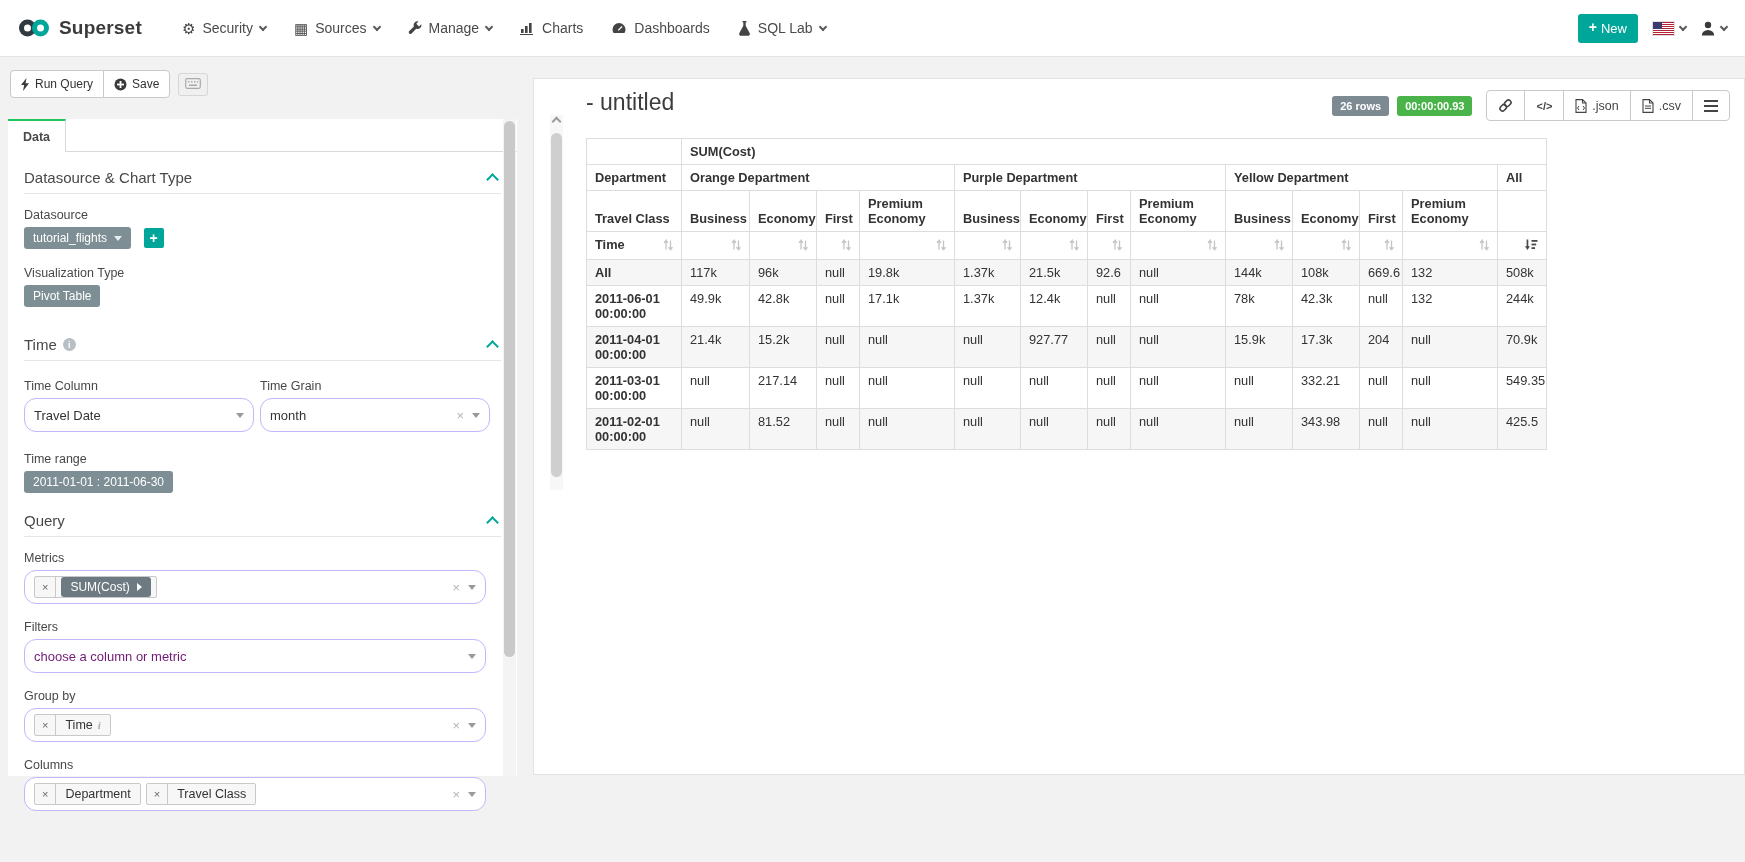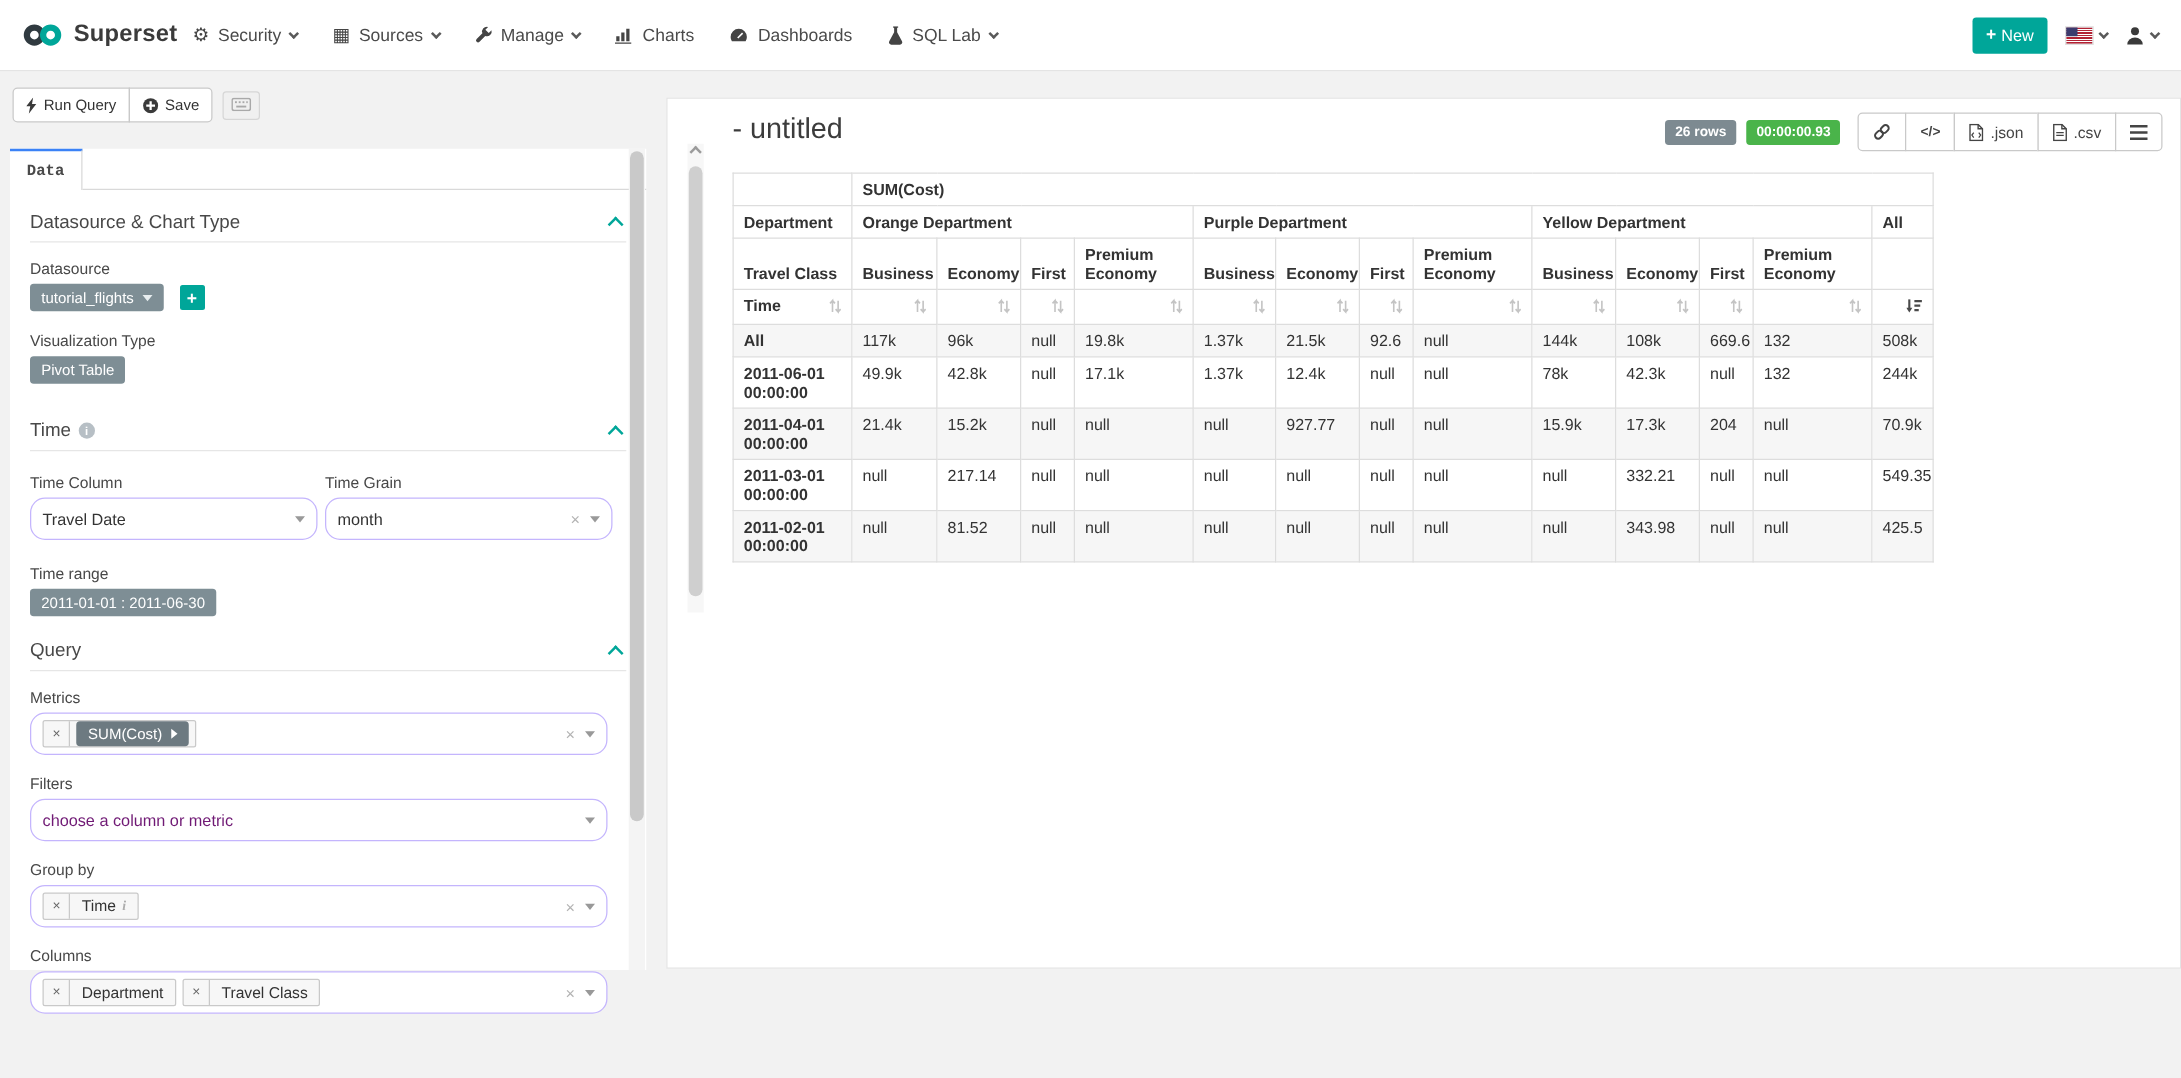--- a/index.html
+++ b/index.html
@@ -11,21 +11,21 @@
     overflow:hidden;
   }
   .app { position:relative; width:1745px; height:862px; }
 
   
   .navbar {
     position:absolute; top:0; left:0; width:100%; height:57px;
     background:#fff; border-bottom:1px solid #e4e4e4;
     display:flex; align-items:center; padding:0 18px;
   }
-  .brand { display:flex; align-items:center; gap:9px; margin-right:12px; cursor:pointer; }
+  .brand { display:flex; align-items:center; gap:9px; margin-right:40px; cursor:pointer; }
   .brand-text { font-size:19px; font-weight:bold; color:#3b3b3b; letter-spacing:.2px; }
   .nav-item { display:flex; align-items:center; gap:7px; margin-right:28px; font-size:14px; color:#4a4a4a; cursor:pointer; }
   .nav-item .glyph { font-size:15px; line-height:1; color:#444; }
   .chev { display:inline-block; width:6px; height:6px; border-right:2px solid #5a5a5a; border-bottom:2px solid #5a5a5a; transform:rotate(45deg); margin-top:-3px; }
   .nav-right { margin-left:auto; display:flex; align-items:center; gap:15px; }
   .btn-new { background:#00a699; color:#fff; border:none; border-radius:3px; padding:7px 11px; font-size:13px; display:flex; align-items:center; gap:4px; cursor:pointer; font-family:inherit; }
   .btn-new .plus { font-weight:bold; font-size:14px; line-height:.8; }
   .flag-wrap, .user-wrap { display:flex; align-items:center; gap:6px; cursor:pointer; }
   .flag { width:21px; height:13px; position:relative; background:repeating-linear-gradient(180deg,#b22234 0 1px,#fff 1px 2px); outline:1px solid #e0e0e0; }
   .flag::after { content:""; position:absolute; left:0; top:0; width:9px; height:7px; background:#3c3b6e; }
@@ -33,21 +33,21 @@
   
   .toolbar { position:absolute; left:10px; top:70px; display:flex; align-items:flex-start; gap:8px; }
   .btn-group { display:flex; }
   .btn { background:#fff; border:1px solid #c9c9c9; color:#333; font-size:12px; font-family:inherit; padding:6px 10px; display:flex; align-items:center; gap:5px; cursor:pointer; }
   .btn-group .btn:first-child { border-radius:4px 0 0 4px; }
   .btn-group .btn:last-child { border-radius:0 4px 4px 0; margin-left:-1px; }
   .kbd-btn { background:#f0f0f0; border:1px solid #d6d6d6; border-radius:3px; padding:3px 6px; margin-top:3px; cursor:pointer; }
 
   .left-card { position:absolute; left:8px; top:119px; width:509px; height:657px; background:#fff; }
   .tabbar { height:33px; border-bottom:1px solid #d9d9d9; display:flex; }
-  .tab { width:58px; height:33px; background:#fff; border-top:2px solid #3b82f6; border-right:1px solid #d9d9d9; display:flex; align-items:center; justify-content:center; font-size:12.5px; font-weight:bold; color:#4a4a4a; cursor:pointer;font-family:Liberation Mono, monospace; }
+  .tab { width:58px; height:33px; background:#fff; border-top:2px solid #22c55e; border-right:1px solid #d9d9d9; display:flex; align-items:center; justify-content:center; font-size:12.5px; font-weight:bold; color:#4a4a4a; cursor:pointer; }
   .card-body { padding:0 16px; }
 
   .section-title { display:flex; align-items:center; justify-content:space-between; font-size:15px; color:#484848; margin-top:17px; cursor:pointer; }
   .chev-up { width:9px; height:9px; border-left:2px solid #00a699; border-top:2px solid #00a699; transform:rotate(45deg); margin-right:4px; margin-top:4px; }
   .hr { border:none; border-top:1px solid #e6e6e6; margin:7px 0 4px; }
 
   .ctl-label { font-size:12.5px; color:#484848; margin-top:14px; margin-bottom:5px; display:flex; align-items:center; gap:5px; }
   .chip { display:inline-flex; align-items:center; gap:7px; background:#7e8e95; color:#fff; font-size:12px; padding:4px 9px; border-radius:3px; cursor:pointer;text-align:right; }
   .chip .caret-w { width:0; height:0; border-left:4px solid transparent; border-right:4px solid transparent; border-top:5px solid #e8eef0; }
   .plus-btn { display:inline-flex; align-items:center; justify-content:center; width:20px; height:20px; background:#00a699; color:#fff; border:none; border-radius:2px; font-size:14px; font-weight:bold; margin-left:8px; vertical-align:middle; cursor:pointer; }

